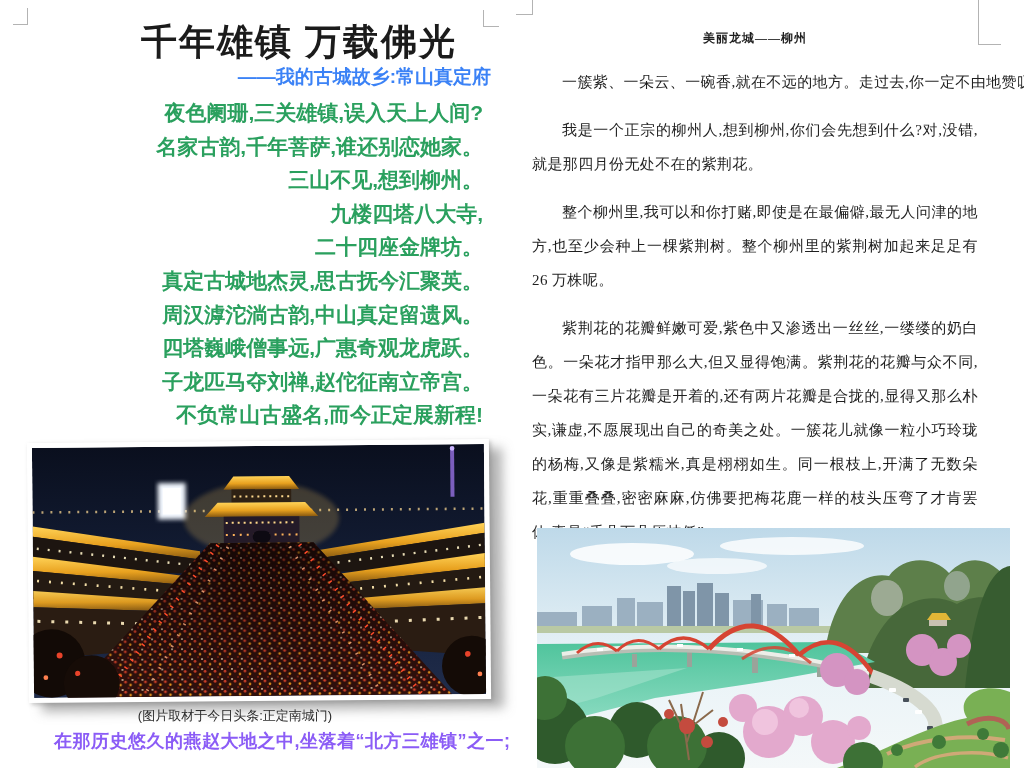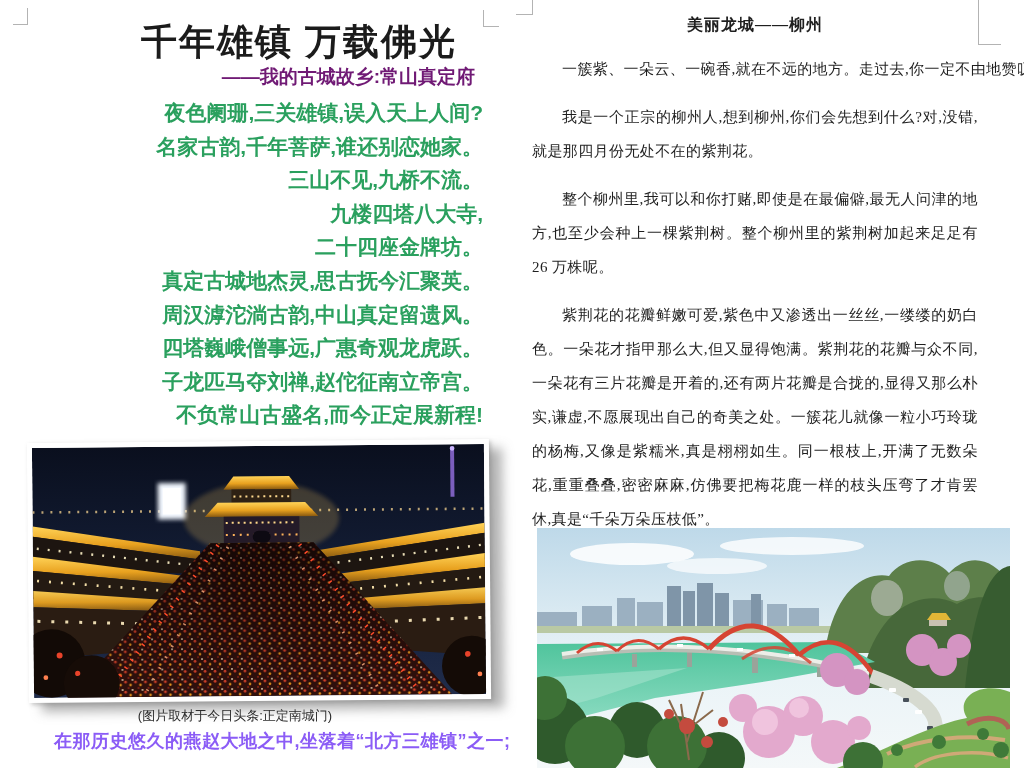--- a/index.html
+++ b/index.html
@@ -6,57 +6,57 @@
   body{width:1024px;height:768px;background:#ffffff;overflow:hidden;position:relative;
        font-family:"Liberation Sans",sans-serif;}
   .page{position:absolute;top:0;bottom:0;}
   
   .mark{position:absolute;border:0 solid #b3b3b3;}
   #m1{left:13px;top:8px;width:14px;height:16px;border-right-width:1px;border-bottom-width:1px;}
   #m2{left:483px;top:10px;width:15px;height:16px;border-left-width:1px;border-bottom-width:1px;}
   #m3{left:516px;top:0;width:16px;height:14px;border-right-width:1px;border-bottom-width:1px;}
   #m4{left:978px;top:0;width:22px;height:44px;border-left-width:1px;border-bottom-width:1px;}
   
-  #left-page{left:0;width:505px;}
+  #left-page{left:0;width:505px;padding-left:16px;}
   .l-title{position:absolute;left:27px;top:18px;width:456px;box-sizing:border-box;padding-left:88px;
            margin:0;text-align:center;font-size:36px;font-weight:700;color:#1b1b1b;letter-spacing:2px;white-space:nowrap;}
-  .l-sub{position:absolute;right:30px;top:64px;font-size:19px;font-weight:700;color:#701a75;white-space:nowrap;}
+  .l-sub{position:absolute;right:30px;top:64px;font-size:19px;font-weight:700;color:#3b82f6;white-space:nowrap;}
   .poem{position:absolute;left:27px;top:96px;width:456px;text-align:right;}
   .poem div{font-size:21px;line-height:33.6px;font-weight:700;color:#2aa05e;white-space:nowrap;}
   .photo-frame{position:absolute;left:28px;top:441px;width:452px;height:250px;background:#fff;padding:5px;
                transform:rotate(-0.5deg);box-shadow:13px 9px 11px rgba(105,105,105,.5),2px 2px 4px rgba(120,120,120,.4);}
   .photo-frame svg{display:block;width:100%;height:100%;}
   .l-caption{position:absolute;left:12px;top:707px;width:446px;text-align:center;font-size:13px;color:#2b2b2b;}
   .l-body{position:absolute;left:27px;top:729px;width:456px;font-size:18px;font-weight:700;color:#8b5cf6;
           text-indent:27px;letter-spacing:.5px;white-space:nowrap;}
   
   #right-page{left:505px;width:519px;font-family:"Liberation Serif",serif;color:#1f1f1f;}
   .r-text{position:absolute;left:27px;top:10px;width:446px;}
-  .r-title{margin:0 0 12px 0;text-align:center;font-size:16px;font-weight:700;line-height:30px;letter-spacing:1px;}
+  .r-title{margin:13px 0 12px 0;text-align:center;font-size:12px;font-weight:700;line-height:30px;letter-spacing:1px;}
   .r-text p{margin:0 0 14px 0;font-size:15px;line-height:34px;text-align:justify;text-indent:2em;letter-spacing:.4px;}
   .r-text p.one-line{white-space:nowrap;text-align:left;}
   .r-photo{position:absolute;left:32px;top:528px;width:473px;height:240px;}
   .r-photo svg{display:block;width:100%;height:100%;}
 </style>
 </head>
 <body>
 
 <div class="mark" id="m1"></div>
 <div class="mark" id="m2"></div>
 <div class="mark" id="m3"></div>
 <div class="mark" id="m4"></div>
 
 <div class="page" id="left-page">
   <h1 class="l-title">千年雄镇 万载佛光</h1>
   <div class="l-sub">——我的古城故乡:常山真定府</div>
 
   <div class="poem">
     <div>夜色阑珊,三关雄镇,误入天上人间?</div>
     <div>名家古韵,千年菩萨,谁还别恋她家。</div>
-    <div>三山不见,九桥不流。</div>
+    <div>三山不见,想到柳州。</div>
     <div>九楼四塔八大寺,</div>
     <div>二十四座金牌坊。</div>
     <div>真定古城地杰灵,思古抚今汇聚英。</div>
     <div>周汉滹沱淌古韵,中山真定留遗风。</div>
     <div>四塔巍峨僧事远,广惠奇观龙虎跃。</div>
     <div>子龙匹马夺刘禅,赵佗征南立帝宫。</div>
     <div>不负常山古盛名,而今正定展新程!</div>
   </div>
 
   <div class="photo-frame">

